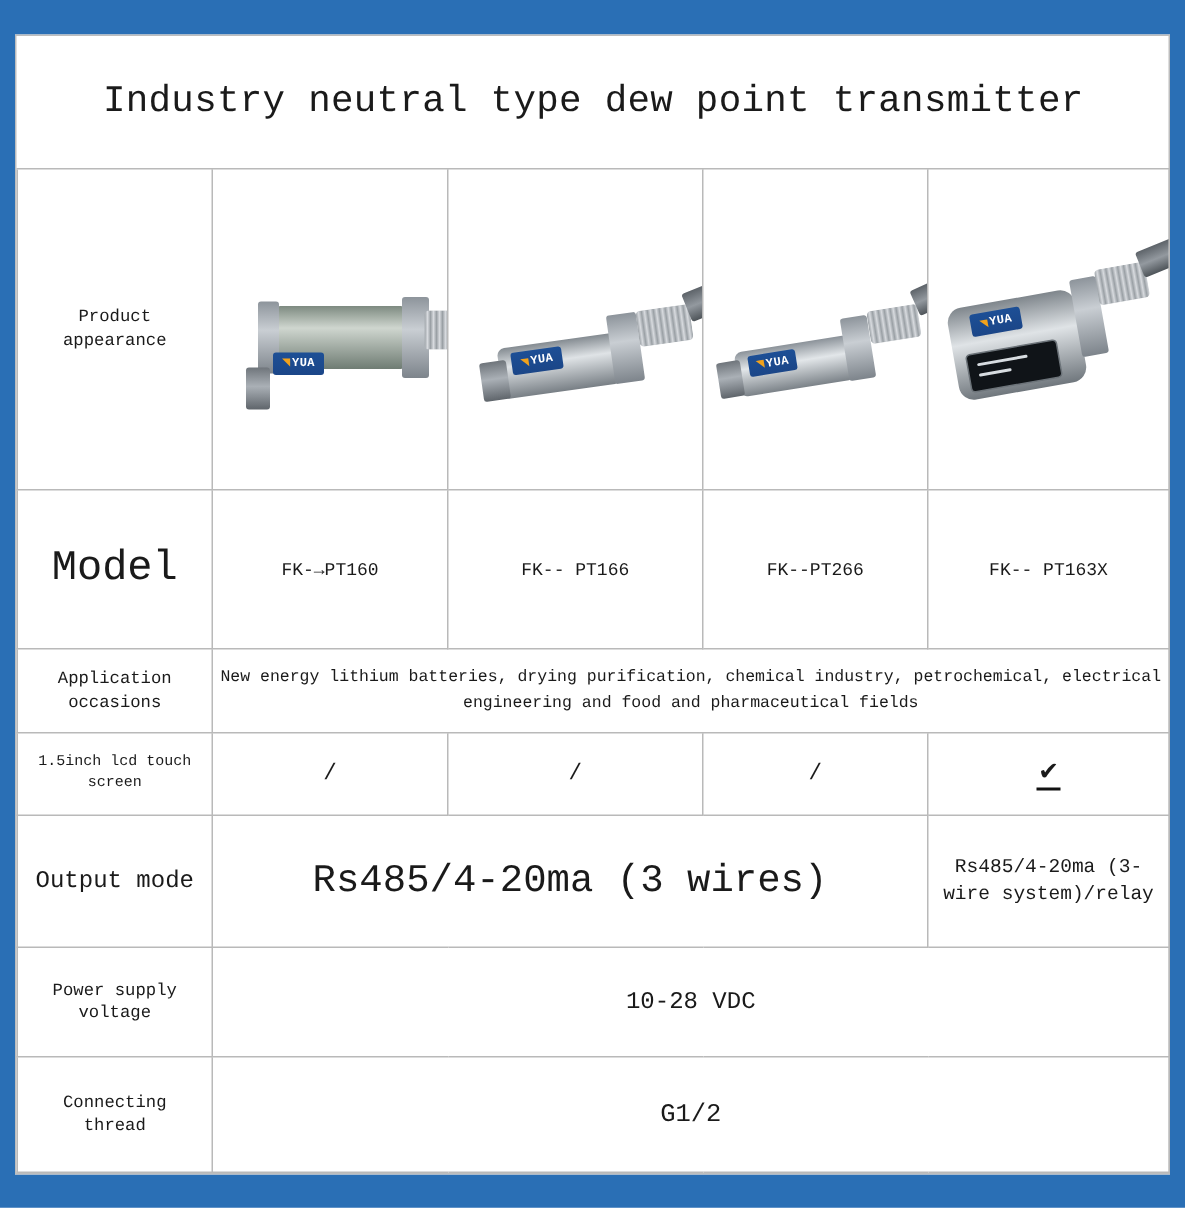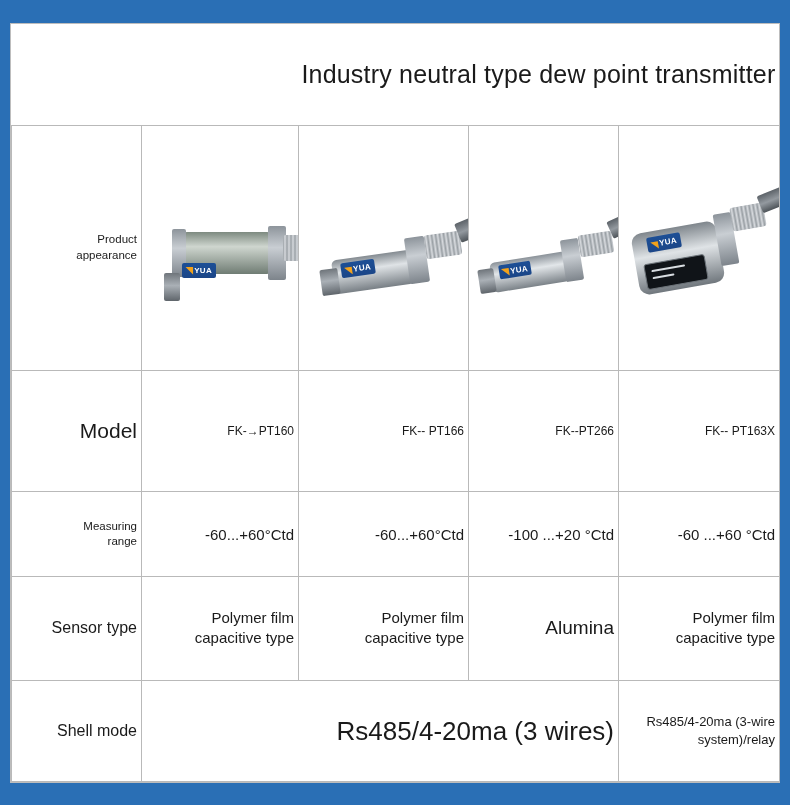--- a/index.html
+++ b/index.html
@@ -32,41 +32,42 @@
     box-sizing: border-box;
   }
   table.spec {
     width: 100%;
     height: 100%;
     border-collapse: collapse;
     table-layout: fixed;
   }
   table.spec td {
     border: 1px solid #b9b9b9;
-    text-align: right;
+    text-align: center;
     vertical-align: middle;
     color: #1a1a1a;
     padding: 2px 4px;
     box-sizing: border-box;
+    font-family: Liberation Mono, monospace;
   }
   .title-cell {
     font-size: 25px;
     font-weight: 400;
     letter-spacing: 0.2px;
     height: 60px;
     border-top: none !important;
     border-left: none !important;
     border-right: none !important;
   }
   .rowlabel {
     font-size: 11.5px;
     line-height: 1.35;
   }
   .rowlabel.big {
-    font-size: 21px;
+    font-size: 28px;
     font-weight: 400;
   }
   .rowlabel.mid {
     font-size: 16px;
   }
   .rowlabel.small {
     font-size: 10px;
   }
   .img-cell {
     height: 146px;
@@ -274,43 +275,50 @@
       </tr>
 
       <tr>
         <td class="rowlabel big">Model</td>
         <td class="model-cell">FK-→PT160</td>
         <td class="model-cell">FK-- PT166</td>
         <td class="model-cell">FK--PT266</td>
         <td class="model-cell">FK-- PT163X</td>
       </tr>
 
-      <tr>
-        <td class="rowlabel">Measuring<br>range</td>
-        <td class="range-cell">-60...+60°Ctd</td>
-        <td class="range-cell">-60...+60°Ctd</td>
-        <td class="range-cell">-100 ...+20 °Ctd</td>
-        <td class="range-cell">-60 ...+60 °Ctd</td>
-      </tr>
-
-
-      <tr>
-        <td class="rowlabel mid">Sensor type</td>
-        <td class="sensor-cell">Polymer film<br>capacitive type</td>
-        <td class="sensor-cell">Polymer film<br>capacitive type</td>
-        <td class="sensor-cell alumina">Alumina</td>
-        <td class="sensor-cell">Polymer film<br>capacitive type</td>
-      </tr>
-
-
-
-      <tr>
-        <td class="rowlabel mid">Shell mode</td>
+
+      <tr>
+        <td class="rowlabel">Application<br>occasions</td>
+        <td class="app-cell" colspan="4">New energy lithium batteries, drying purification, chemical industry, petrochemical, electrical engineering and food and pharmaceutical fields</td>
+      </tr>
+
+
+
+      <tr>
+        <td class="rowlabel small">1.5inch lcd touch screen</td>
+        <td class="lcd-cell">/</td>
+        <td class="lcd-cell">/</td>
+        <td class="lcd-cell">/</td>
+        <td class="lcd-cell">
+          <span class="check-mark">✔</span>
+        </td>
+      </tr>
+
+      <tr>
+        <td class="rowlabel mid">Output mode</td>
         <td class="out-cell-big" colspan="3">Rs485/4-20ma (3 wires)</td>
         <td class="out-cell-small">Rs485/4-20ma (3-wire system)/relay</td>
       </tr>
 
 
-
+      <tr>
+        <td class="rowlabel">Power supply<br>voltage</td>
+        <td class="psv-cell" colspan="4">10-28 VDC</td>
+      </tr>
+
+      <tr>
+        <td class="rowlabel">Connecting<br>thread</td>
+        <td class="thread-cell" colspan="4">G1/2</td>
+      </tr>
     </tbody>
       </table>
   </div>
 </div>
 
 </body></html>

